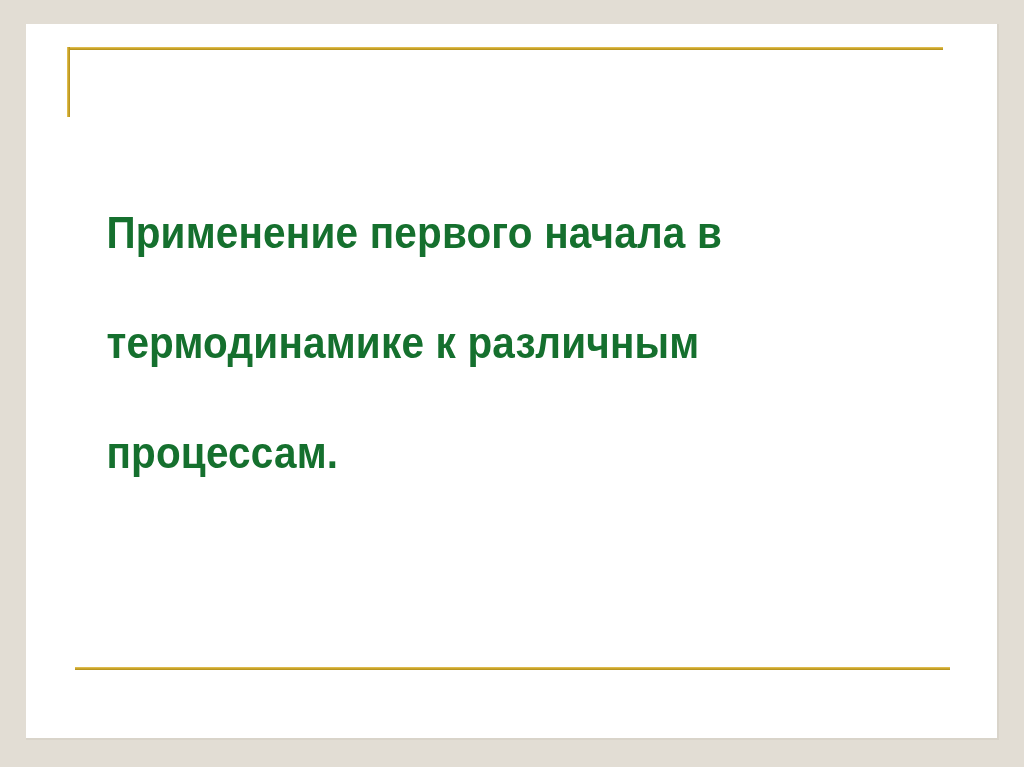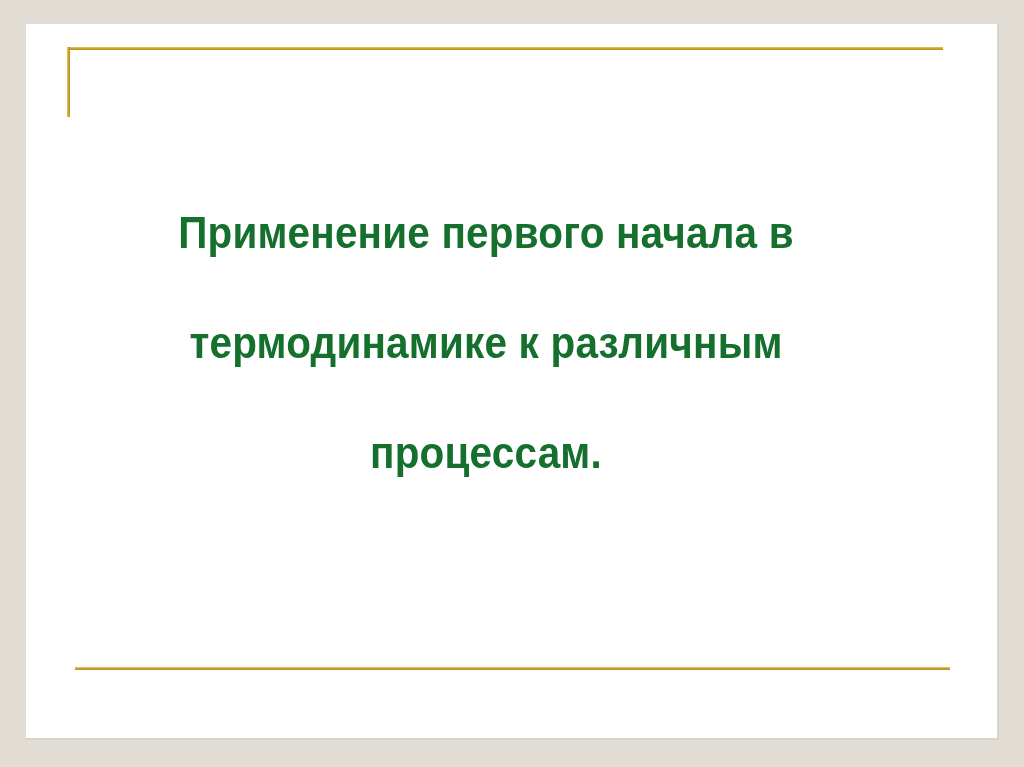--- a/index.html
+++ b/index.html
@@ -74,24 +74,24 @@
     left: 75px;
     top: 667px;
     width: 875px;
     height: 3px;
     background: linear-gradient(to bottom, #e6c65c 0%, #c9a227 55%, #b08f1d 100%);
   }
 
   
   #title-block {
     position: absolute;
-    left: 56px;
+    left: 72px;
     top: 178px;
     width: 860px;
-    text-align: center;
+    text-align: left;
   }
   .title-line {
     display: block;
     color: #15702e;
     font-family: "Liberation Sans", "DejaVu Sans", sans-serif;
     font-weight: bold;
     font-size: 44px;
     line-height: 110px;
     letter-spacing: 0.2px;
     white-space: nowrap;

